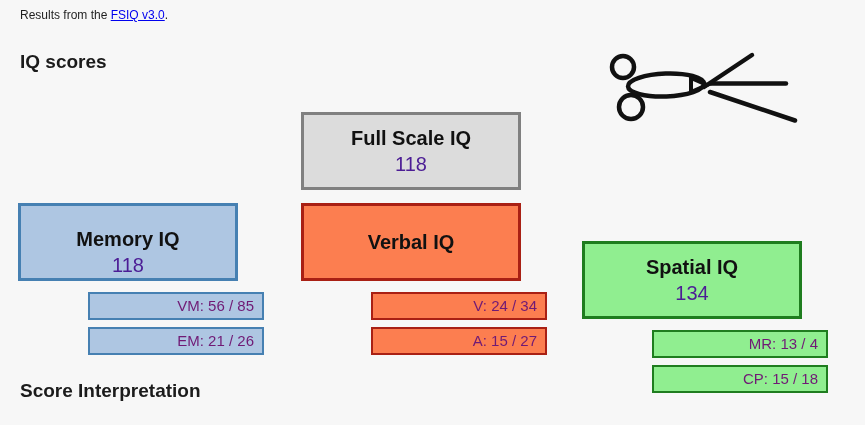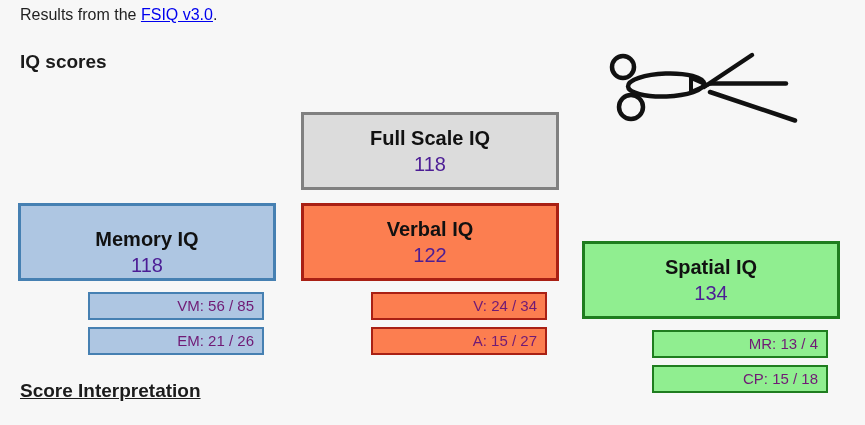--- a/index.html
+++ b/index.html
@@ -4,35 +4,35 @@
 <style>
   * { margin:0; padding:0; box-sizing:border-box; }
   html,body { width:865px; height:425px; }
   body {
     position:relative;
     background:#f7f7f7;
     font-family:"Liberation Sans", sans-serif;
     color:#1f1f1f;
     overflow:hidden;
   }
-  .intro { position:absolute; left:20px; top:4px; font-size:16px; line-height:22px; }
+  .intro { position:absolute; left:20px; top:4px; font-size:12px; line-height:22px; }
   .intro a { color:#0000ee; text-decoration:underline; cursor:pointer; }
   .h1 { position:absolute; left:20px; font-size:19px; font-weight:bold; color:#1b1b1b; }
   #iq-heading { top:51px; }
-  #interp-heading { top:380px;text-decoration:underline; }
+  #interp-heading { top:380px; }
   .scissors { position:absolute; left:600px; top:45px; }
 
   .col { position:absolute; width:272px; }
   #full-col   { left:301px; top:112px; }
   #memory-col { left:18px;  top:203px; }
   #verbal-col { left:301px; top:203px; }
   #spatial-col{ left:582px; top:203px;margin-top:38px; }
 
   .main-box {
-    width:258px; height:78px; border:3px solid;
+    width:220px; height:78px; border:3px solid;
     display:flex; flex-direction:column; justify-content:center;
     text-align:center;
   }
   .box-title { font-weight:bold; font-size:20px; line-height:26px; color:#111; }
   .box-score { font-size:20px; line-height:26px; color:#4c1d95; }
 
   .sub-box {
     width:176px; height:28px; border:2px solid; margin-left:70px;
     font-size:15px; line-height:24px; text-align:right; padding-right:8px; color:#701a75;
   }
@@ -75,21 +75,20 @@
     <div class="box-title">Memory IQ</div>
     <div class="box-score">118</div>
   </div>
   <div class="sub-box first memory-style">VM: 56 / 85</div>
   <div class="sub-box second memory-style">EM: 21 / 26</div>
 </div>
 
 <div class="col" id="verbal-col">
   <div class="main-box verbal-style">
     <div class="box-title">Verbal IQ</div>
-    <div class="box-score">122</div>
   </div>
   <div class="sub-box first verbal-style">V: 24 / 34</div>
   <div class="sub-box second verbal-style">A: 15 / 27</div>
 </div>
 
 <div class="col" id="spatial-col">
   <div class="main-box spatial-style">
     <div class="box-title">Spatial IQ</div>
     <div class="box-score">134</div>
   </div>

